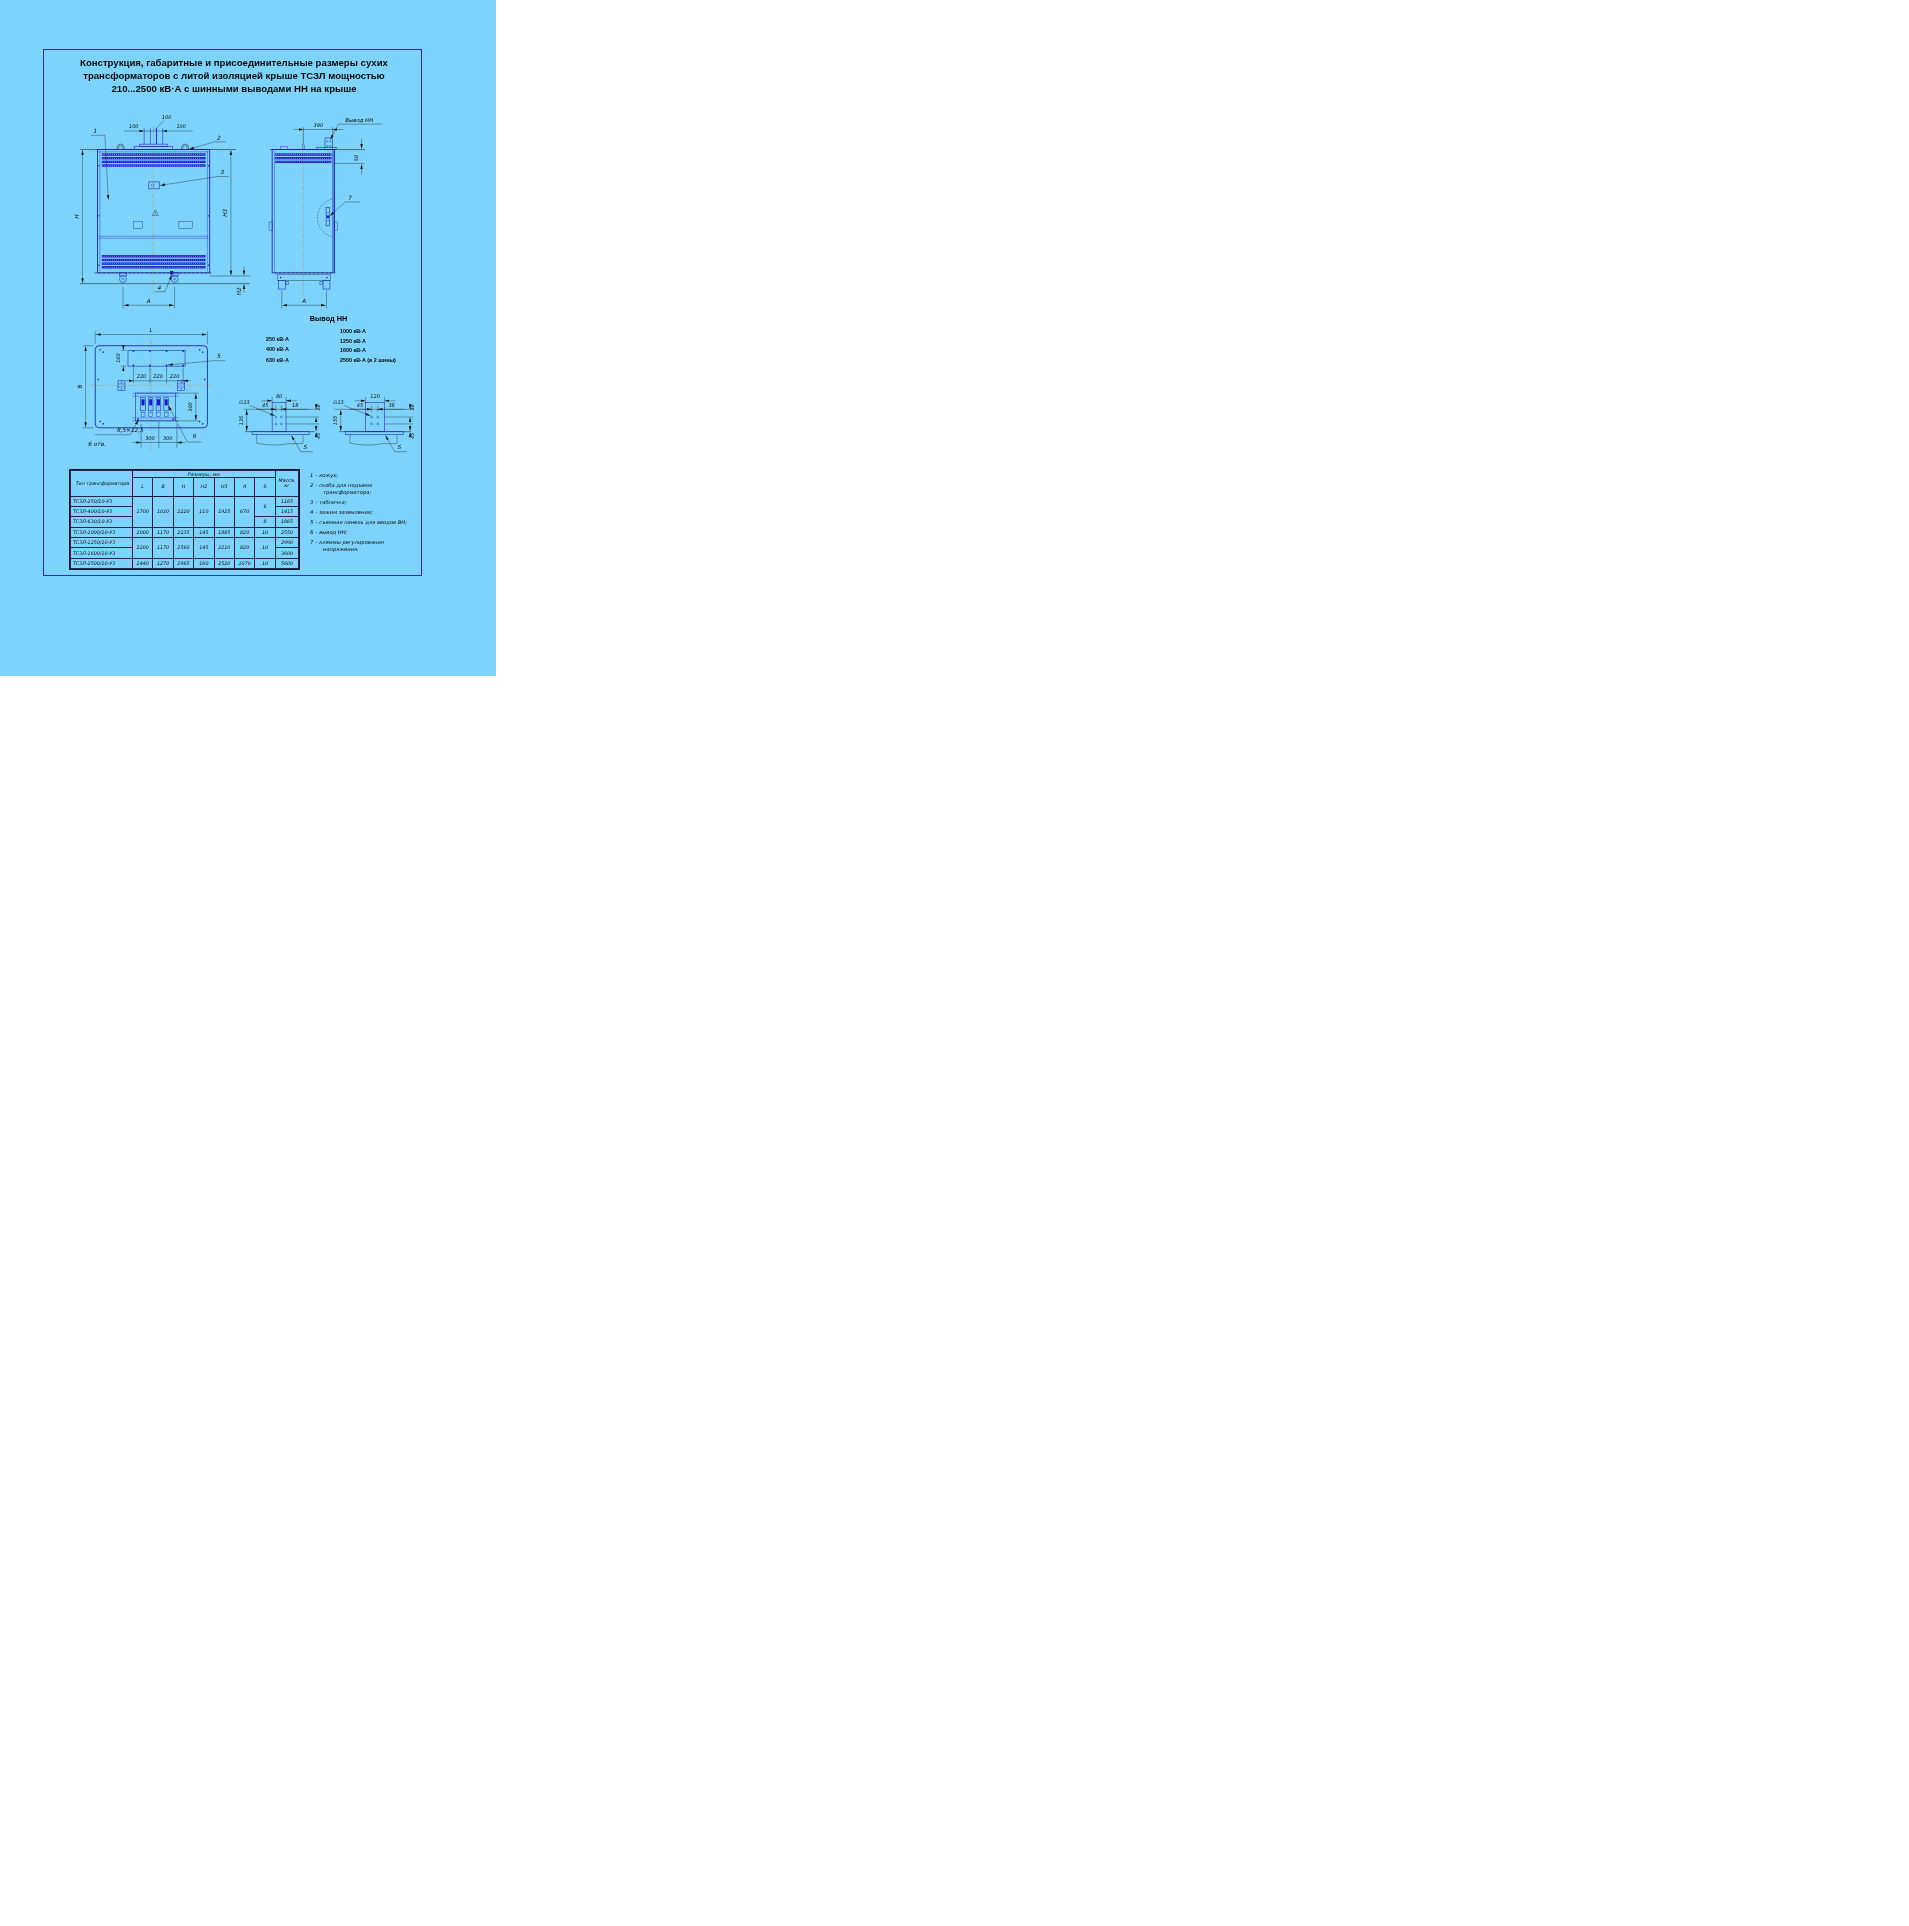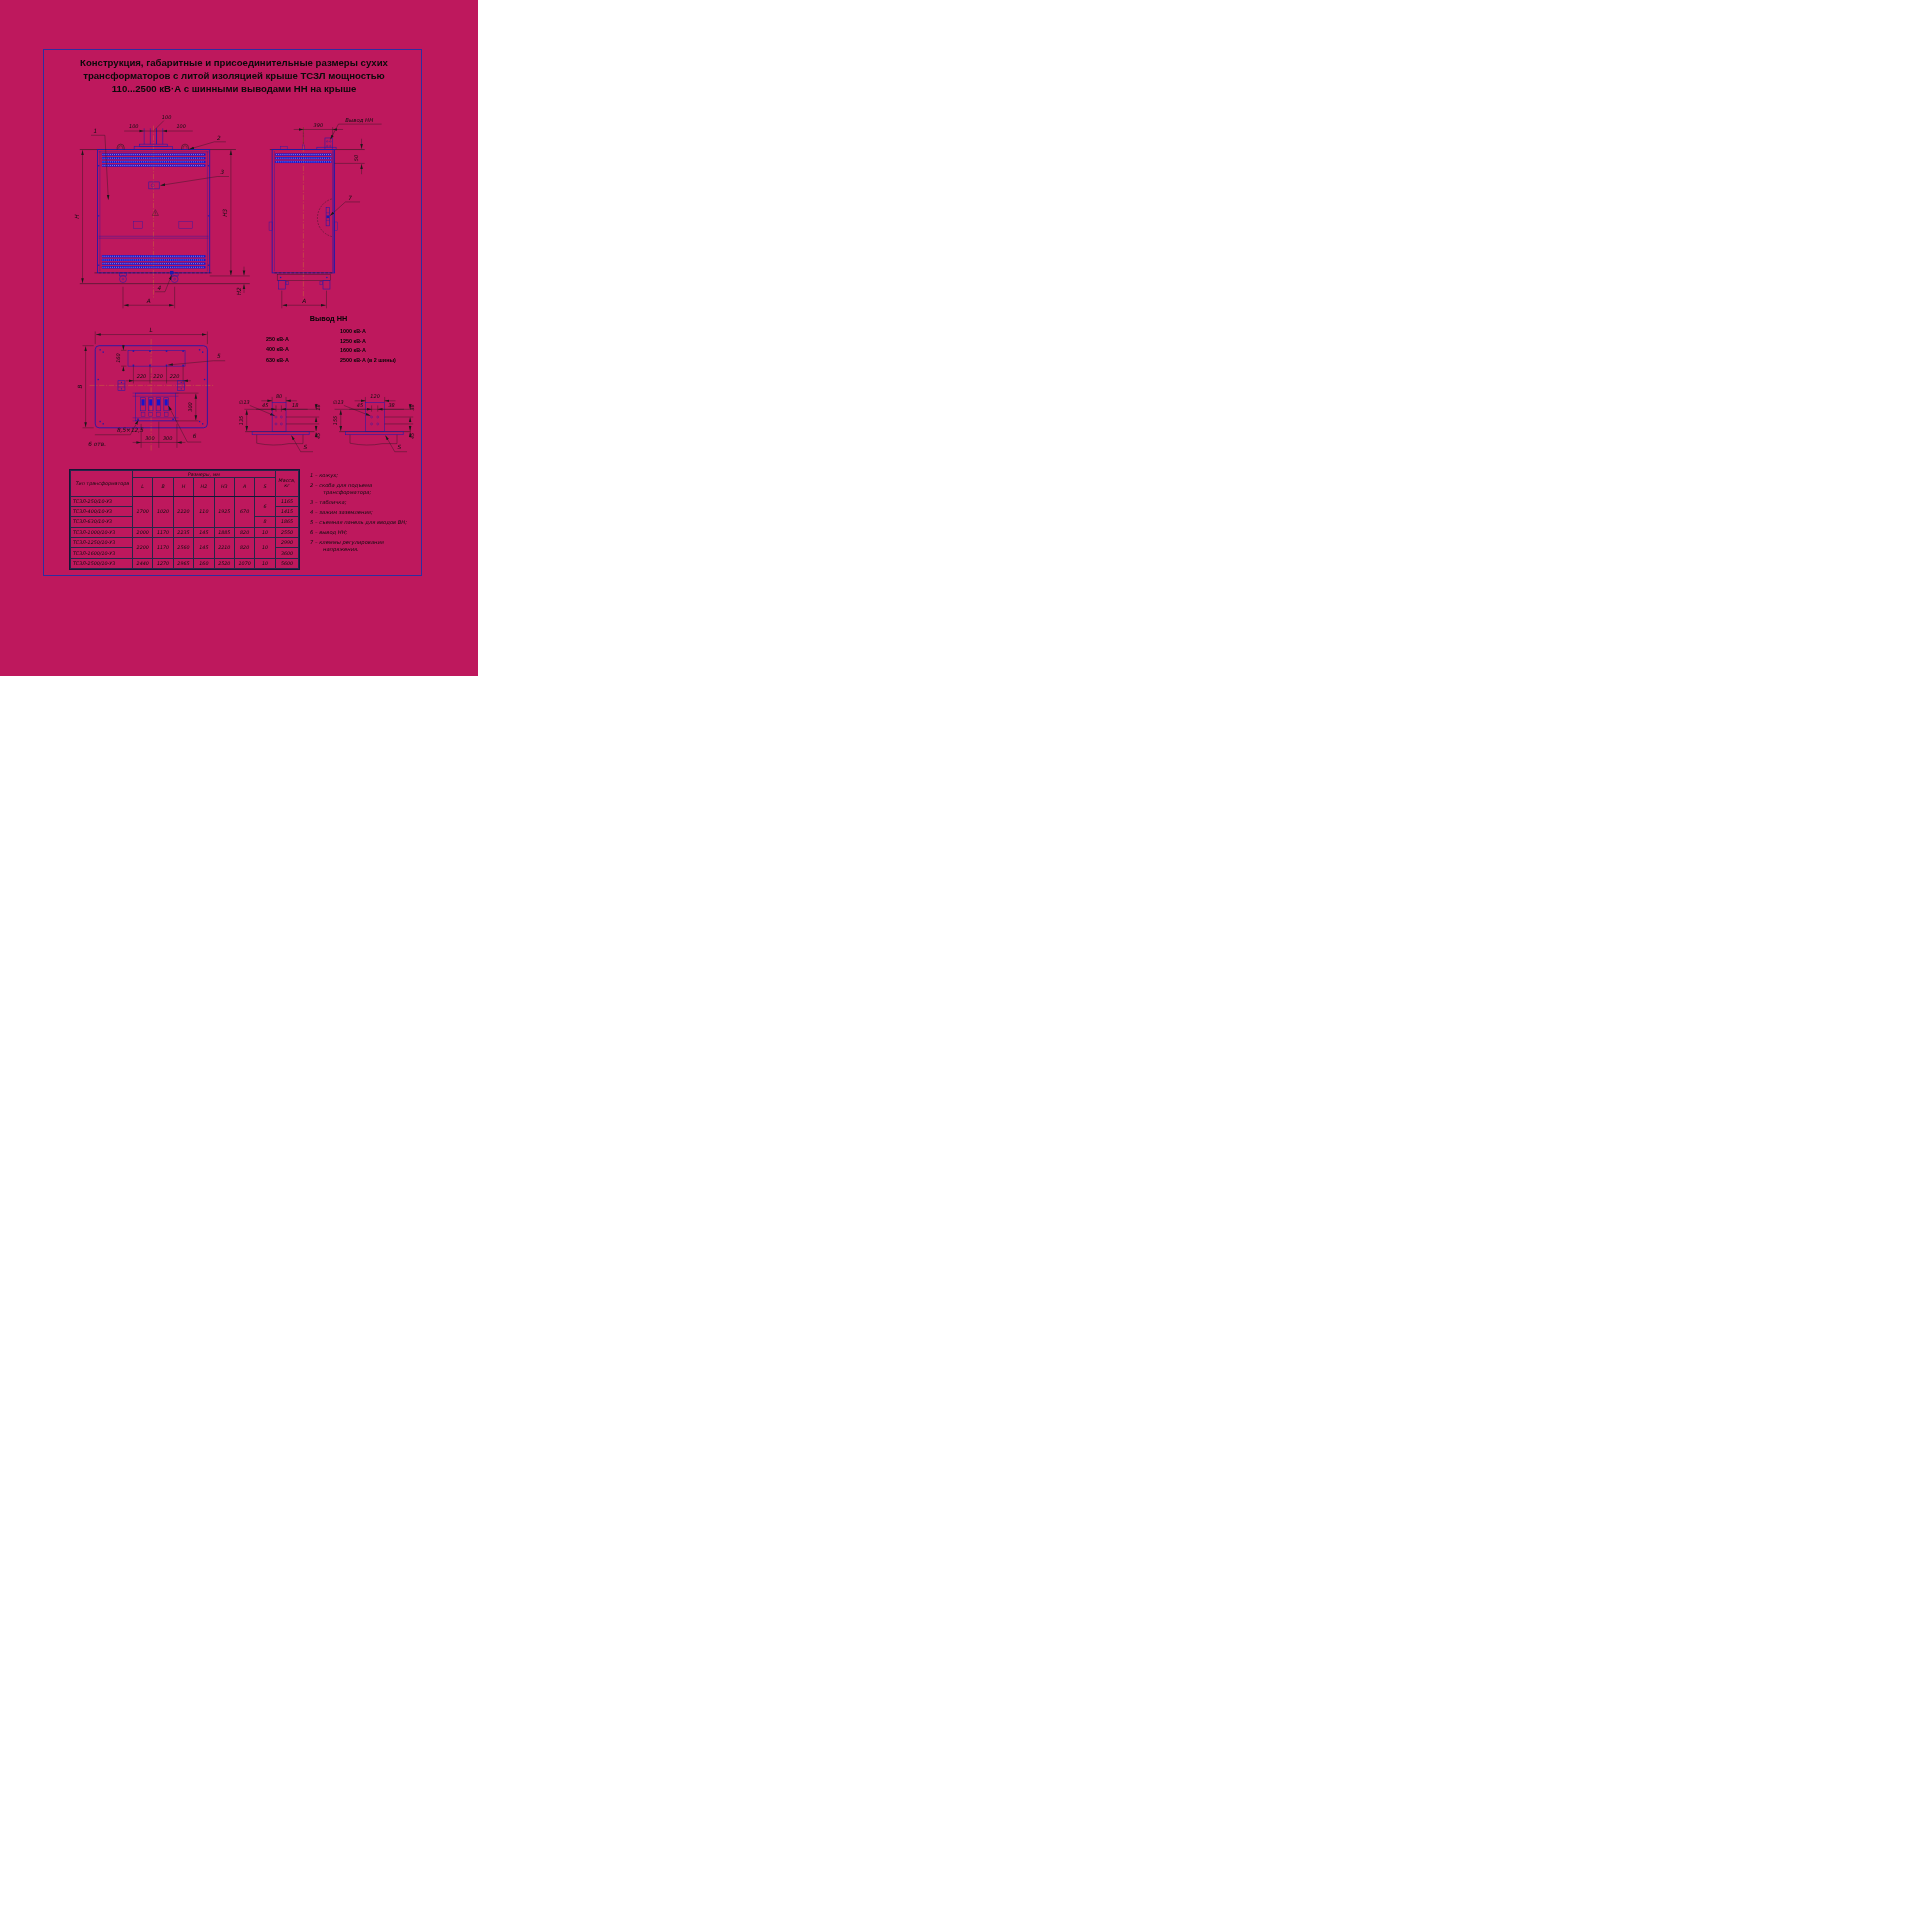--- a/index.html
+++ b/index.html
@@ -1,17 +1,17 @@
 <!DOCTYPE html>
 <html style="font-size:6.2px"><head>
 <meta charset="utf-8">
 <style>
   html,body{margin:0;padding:0;background:#ffffff;}
-  .page{position:relative;width:478px;height:676px;background:#be185d;
-        font-family:"Liberation Sans",sans-serif;overflow:hidden;}
+  .page{position:relative;width:478px;height:676px;background:#7dd3fc;
+        font-family:"Liberation Sans",sans-serif;overflow:hidden;padding-left:18px;}
   .frame{position:absolute;left:43px;top:49px;width:377px;height:525px;
          border:1.2px solid #2e2ea0;}
   .title{position:absolute;left:52px;top:56px;width:364px;text-align:center;
          font-weight:bold;font-size:9.6px;line-height:13px;color:#0a0a0a;}
   svg.dwg{position:absolute;left:0;top:0;width:478px;height:676px;}
   svg .k{stroke:#1a1a1a;stroke-width:1;fill:none}
   svg .k14{stroke:#1a1a1a;stroke-width:1.4;fill:none}
   svg .dash{stroke-dasharray:7 4}
   svg .b{stroke:#1a1aae;stroke-width:1.4;fill:none}
   svg .b1{stroke:#1a1aae;stroke-width:1;fill:none}
@@ -44,21 +44,21 @@
 </style>
 </head>
 <body>
 
 <div class="page">
   <div class="frame"></div>
 
   <div class="title">
     <div>Конструкция, габаритные и присоединительные размеры сухих</div>
     <div>трансформаторов с литой изоляцией крыше ТСЗЛ мощностью</div>
-    <div>110...2500 кВ·А с шинными выводами НН на крыше</div>
+    <div>210...2500 кВ·А с шинными выводами НН на крыше</div>
   </div>
 
   <svg class="dwg" viewBox="0 0 1240 1754">
     <defs>
       <marker id="arr" viewBox="0 0 12 8" refX="11.4" refY="4" markerWidth="13" markerHeight="9" orient="auto-start-reverse">
         <path d="M0,0.9 L11.4,4 L0,7.1 Z" fill="#191919"></path>
       </marker>
     </defs>
 
     <g>

